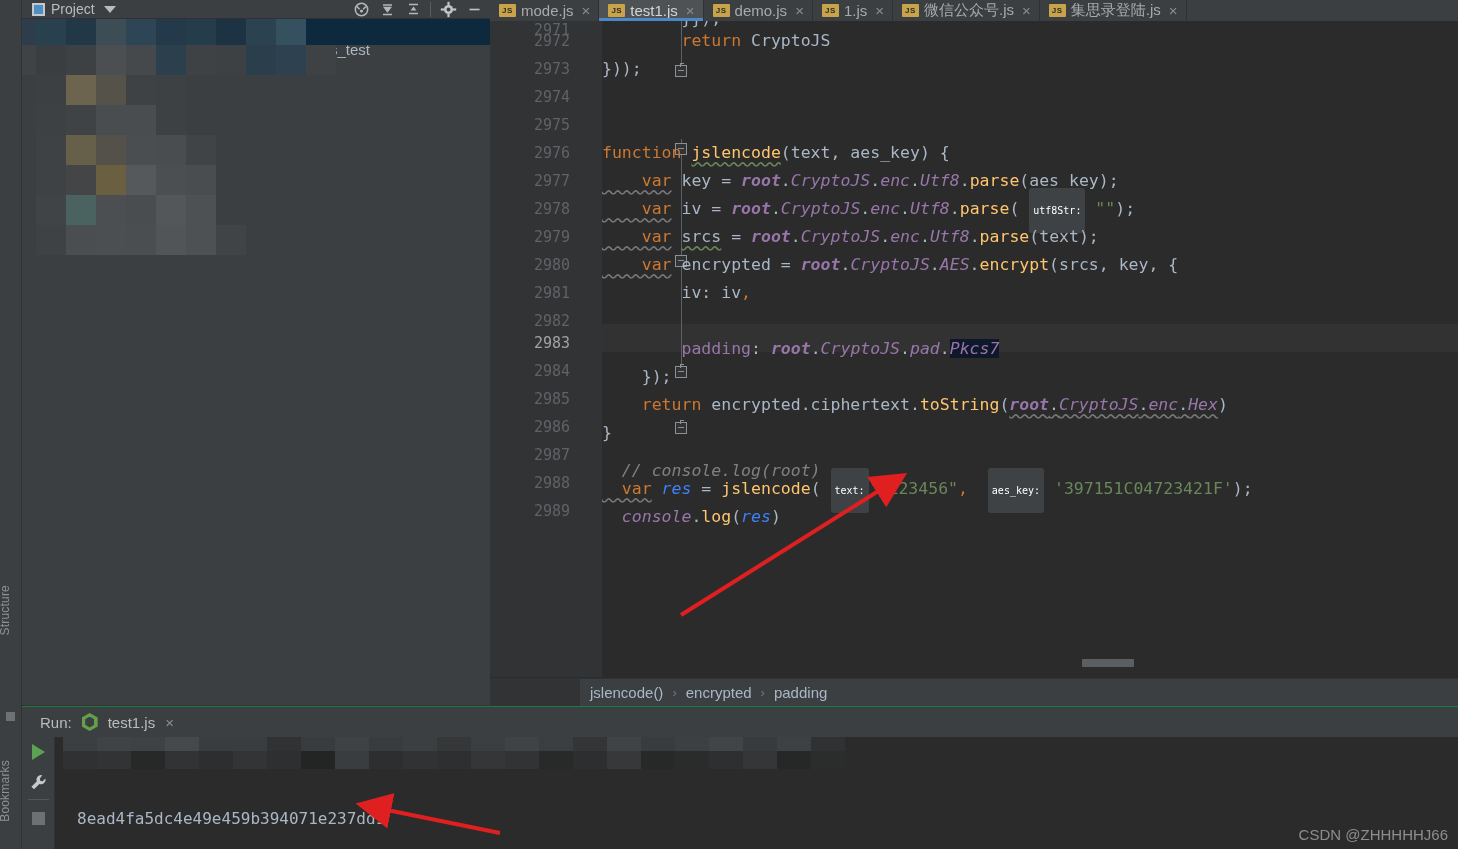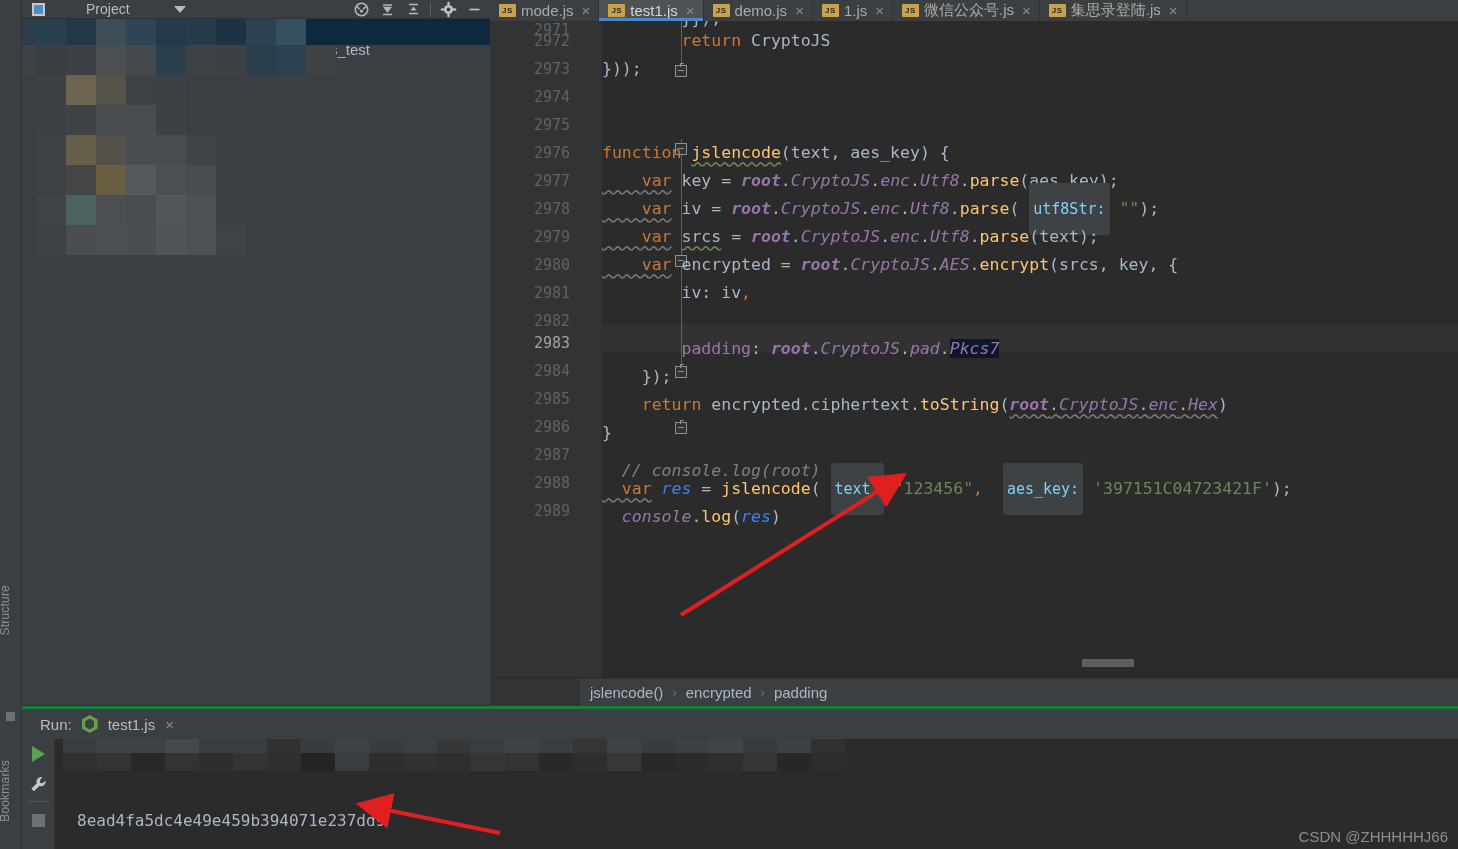--- a/index.html
+++ b/index.html
@@ -32,21 +32,20 @@
 
   
   .project-panel {
     position: absolute; left: 22px; top: 0; width: 468px; height: 706px;
     background: #3c3f41;
   }
   .project-header {
     position: relative; height: 19px; background: #3c3f41;
     display: flex; align-items: center; padding-left: 10px;
     border-bottom: 1px solid #2f3133;
-    gap: 35px;
   }
   .proj-icon {
     width: 13px; height: 13px; background: #4a90c4;
     border: 2px solid #c6c8ca; margin-right: 6px; flex: none;
   }
   .proj-title { color: #bbbbbb; font-size: 14px; }
   .caret-down {
     width: 0; height: 0; margin-left: 9px;
     border-left: 6px solid transparent; border-right: 6px solid transparent;
     border-top: 7px solid #bbbbbb;
@@ -160,21 +159,21 @@
   .c-def   { color: #a9b7c6; }
   .c-kw    { color: #cc7832; }
   .c-fn    { color: #ffc66d; }
   .c-fld   { color: #9876aa; }
   .c-root  { color: #9876aa; font-style: italic; font-weight: bold; }
   .c-ital  { color: #9876aa; font-style: italic; }
   .c-str   { color: #6a8759; }
   .c-cmt   { color: #808080; font-style: italic; }
   .c-local { color: #3b82f6; font-style: italic; }
   .hint {
-    background: #3e4244; color: #7dd3fc; font-size: 15px;
+    background: #3e4244; color: #ffffff; font-size: 10px;
     border-radius: 3px; padding: 17px 4px; font-style: normal;
   }
   .sel-green { background: #0f172a; }
   .wavy {
     text-decoration: underline; text-decoration-style: wavy;
     text-decoration-color: #6a8759; text-underline-offset: 3px;
   }
   .wavy-gray {
     text-decoration: underline; text-decoration-style: wavy;
     text-decoration-color: #787878; text-underline-offset: 3px;
@@ -197,21 +196,21 @@
   .crumb { color: #a9b7c6; font-size: 15px; }
   .crumb-sep { color: #757779; font-size: 13px; }
   .editor-bottom-border {
     position: absolute; left: 0; bottom: 28px; width: 968px; height: 1px;
     background: #2b2b2b;
   }
 
   
   .run-panel {
     position: absolute; left: 22px; top: 706px; width: 1436px; height: 143px;
-    background: #3c3f41; border-top: 3px solid #15803d;
+    background: #3c3f41; border-top: 1px solid #15803d;
   }
   .run-header {
     position: relative; height: 30px; display: flex; align-items: center;
     padding-left: 18px; gap: 10px;
   }
   .run-label { color: #bbbbbb; font-size: 15px; }
   .node-icon {
     width: 16px; height: 18px; position: relative; flex: none;
   }
   .node-hex {

